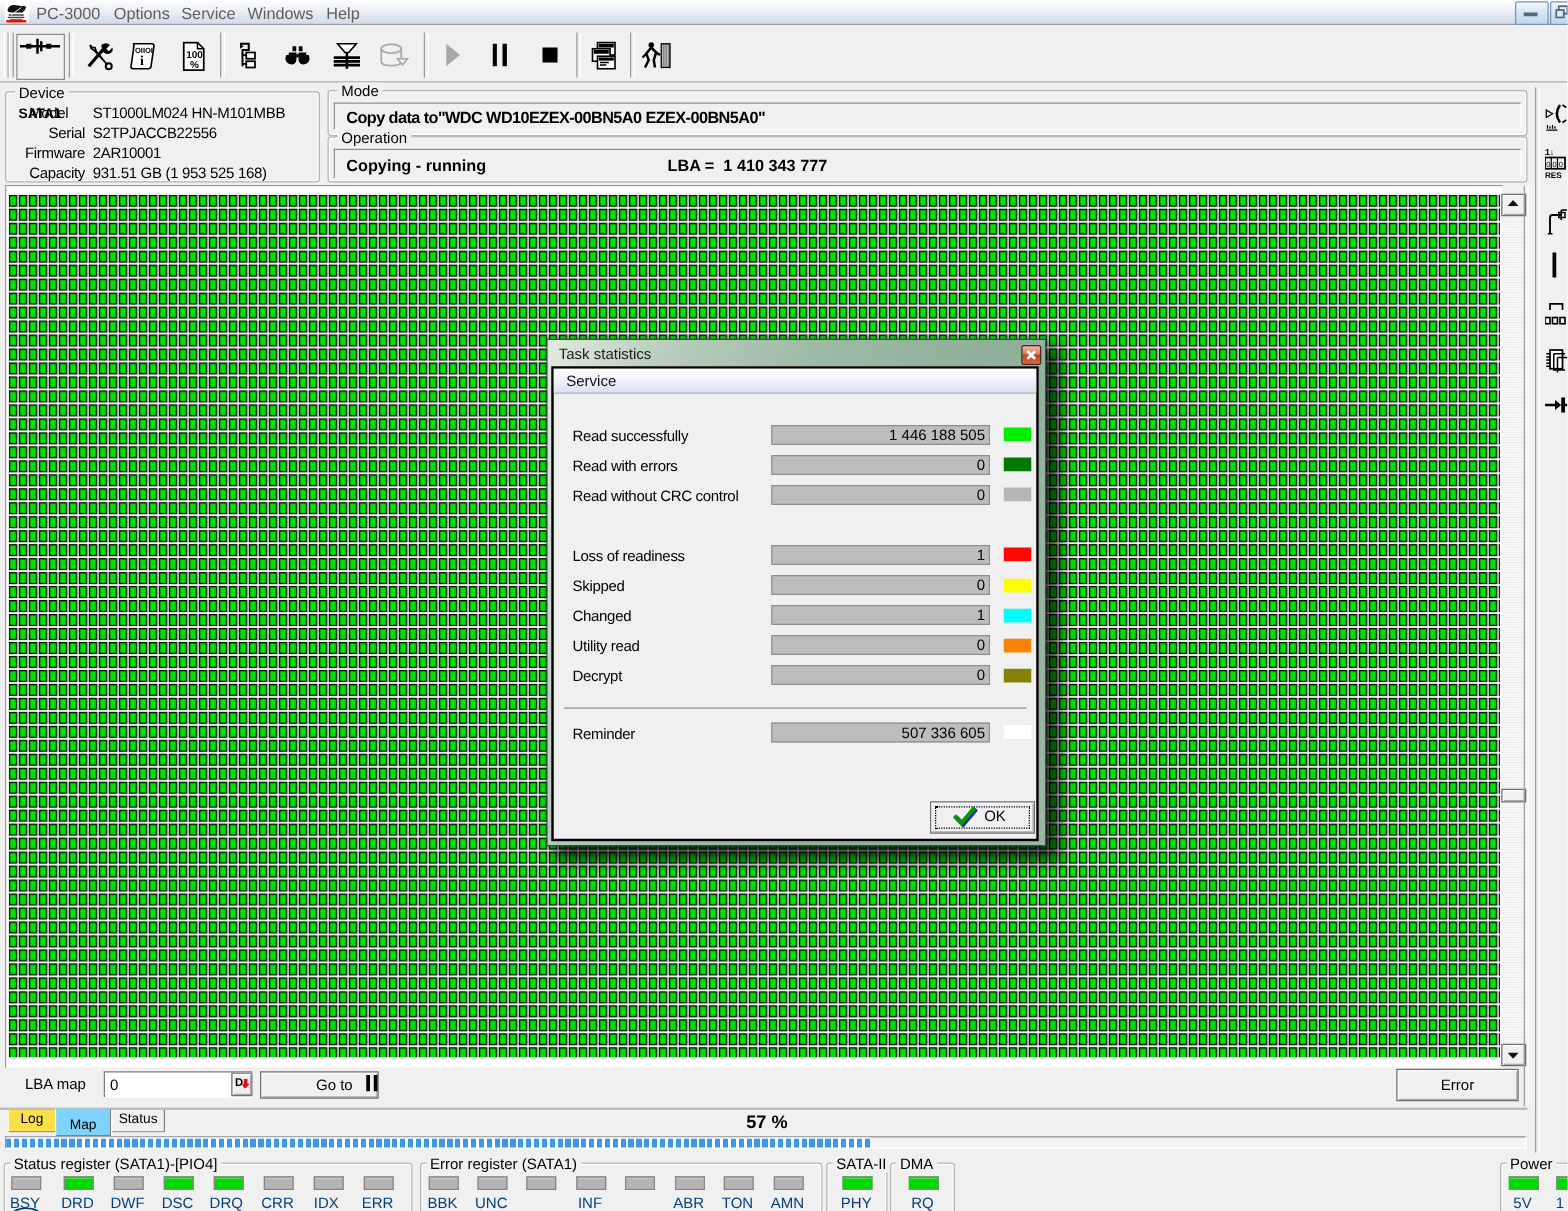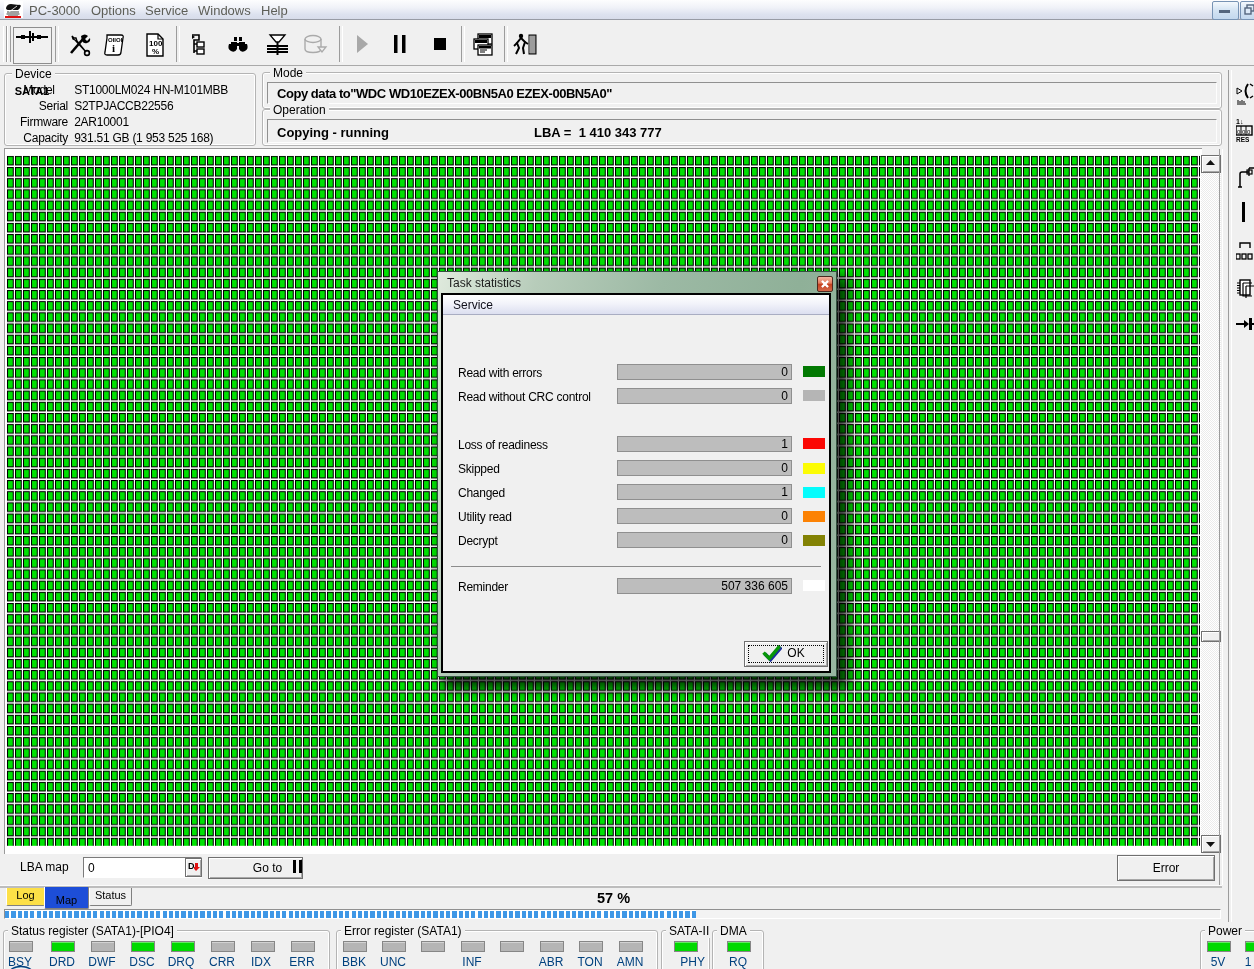--- a/index.html
+++ b/index.html
@@ -215,21 +215,21 @@
   </svg>
 <div class="btn" style="left:208px;top:857px;width:69px;height:20px;padding-left:24px;"><span style="position:relative;top:3px;font-size:12px;">Go to</span></div>
 <div class="abs" style="left:293px;top:860px;width:3px;height:13px;background:#000;"></div>
 <div class="abs" style="left:299px;top:860px;width:3px;height:13px;background:#000;"></div>
 <div class="btn" style="left:1117px;top:855px;width:96px;height:24px;"><span style="position:relative;top:5px;font-size:12px;">Error</span></div>
 
 <div class="abs" style="left:0px;top:885px;width:1222px;height:2px;border-top:1px solid #fbfbfb;background:#bdbdbd;"></div>
 <div class="abs" id="tab-log" style="left:6px;top:888px;width:37px;height:17px;background:#fde047;
      border-left:1px solid #fff;border-right:1px solid #808080;border-bottom:1px solid #808080;
      border-radius:0 0 2px 2px;text-align:center;line-height:15px;font-size:11px;">Log</div>
-<div class="abs" id="tab-map" style="left:44px;top:887px;width:43px;height:21px;background:#1d4ed8;
+<div class="abs" id="tab-map" style="left:44px;top:887px;width:43px;height:21px;background:#7dd3fc;
      border-left:1px solid #fff;border-right:1px solid #808080;border-bottom:1px solid #808080;
      border-radius:0 0 2px 2px;text-align:center;line-height:26px;font-size:11px;">Map</div>
 <div class="abs" id="tab-status" style="left:89px;top:888px;width:41px;height:17px;background:#f0f0f0;
      border-left:1px solid #fff;border-right:1px solid #808080;border-bottom:1px solid #808080;
      border-radius:0 0 2px 2px;text-align:center;line-height:15px;font-size:11px;">Status</div>
 <div class="abs b" style="left:597px;top:890px;font-size:14.5px;">57 %</div>
 
 <div class="abs" style="left:4px;top:909px;width:1215px;height:8px;background:#f3f3f3;
      border-top:1px solid #909090;border-left:1px solid #909090;
      border-bottom:1px solid #ffffff;border-right:1px solid #ffffff;"></div>
@@ -275,21 +275,21 @@
 <div class="ledlab" style="left:373px;top:955px;">UNC</div>
 <div class="ledlab" style="left:452px;top:955px;">INF</div>
 <div class="ledlab" style="left:531px;top:955px;">ABR</div>
 <div class="ledlab" style="left:570px;top:955px;">TON</div>
 <div class="ledlab" style="left:610px;top:955px;">AMN</div>
 
 <div class="gbox" style="left:661px;top:930px;width:47px;height:45px;border-radius:3px 3px 0 0;">
   <span class="glabel" style="left:4px;">SATA-II</span>
 </div>
 <div class="led on" style="left:674px;top:941px;"></div>
-<div class="ledlab" style="left:665px;top:955px;text-align:right;">PHY</div>
+<div class="ledlab" style="left:665px;top:955px;">PHY</div>
 
 <div class="gbox" style="left:712px;top:930px;width:50px;height:45px;border-radius:3px 3px 0 0;">
   <span class="glabel" style="left:4px;">DMA</span>
 </div>
 <div class="led on" style="left:727px;top:941px;"></div>
 <div class="ledlab" style="left:718px;top:955px;">RQ</div>
 
 <div class="gbox" style="left:1200px;top:930px;width:60px;height:45px;border-radius:3px 3px 0 0;">
   <span class="glabel" style="left:4px;">Power</span>
 </div>
@@ -353,20 +353,25 @@
   <svg class="abs" style="left:383px;top:8px;" width="8" height="8" viewBox="0 0 8 8">
     <path d="M1 1 L7 7 M7 1 L1 7" stroke="#fff" stroke-width="2.2"></path>
     <path d="M1 1 L7 7 M7 1 L1 7" stroke="#ffffff" stroke-width="1.4"></path>
   </svg>
 
   <div class="abs" style="left:3px;top:21px;width:386px;height:376px;border:2px solid #000;background:#f0f0f0;">
     <div class="abs" style="left:0;top:0;width:386px;height:19px;
          background:linear-gradient(#ffffff 0%,#f2f3fa 45%,#dcdff0 100%);
          border-bottom:1px solid #a9adc2;"></div>
     <div class="abs" style="left:10px;top:3px;font-size:12px;color:#10101a;">Service</div>
+    <div class="drow" style="top:44.5px;">
+        <span class="dlab">Read successfully</span>
+        <span class="dbar">1 446 188 505</span>
+        <span class="dsw" style="background:#00ef00;"></span>
+      </div>
     <div class="drow" style="top:68.6px;">
         <span class="dlab">Read with errors</span>
         <span class="dbar">0</span>
         <span class="dsw" style="background:#027902;"></span>
       </div>
     <div class="drow" style="top:92.7px;">
         <span class="dlab">Read without CRC control</span>
         <span class="dbar">0</span>
         <span class="dsw" style="background:#b5b5b5;"></span>
       </div>

